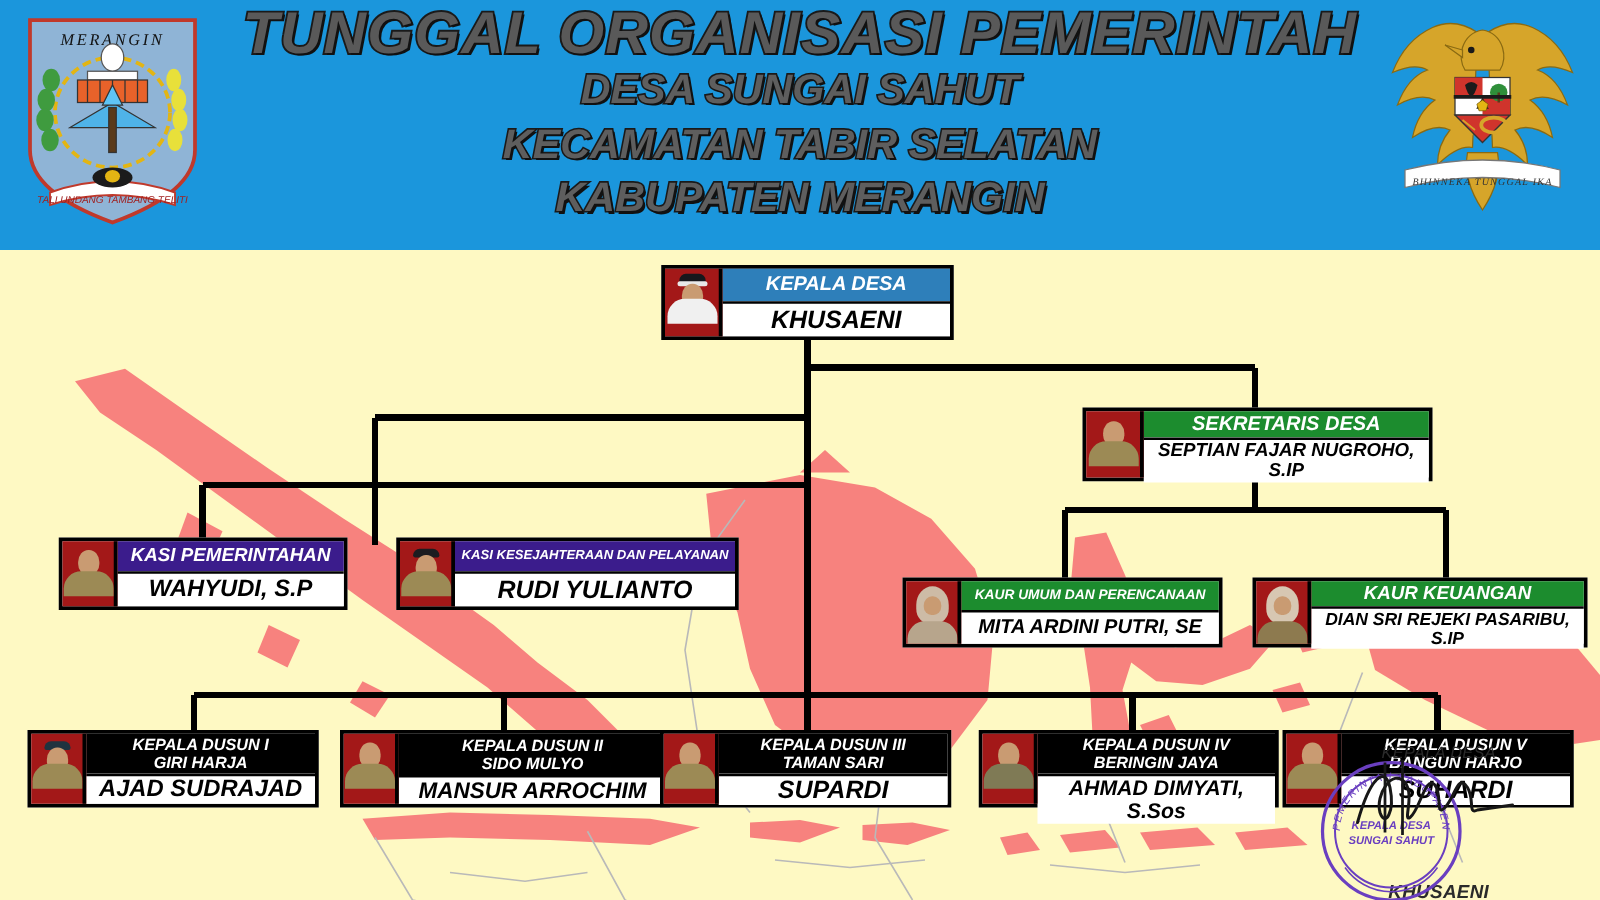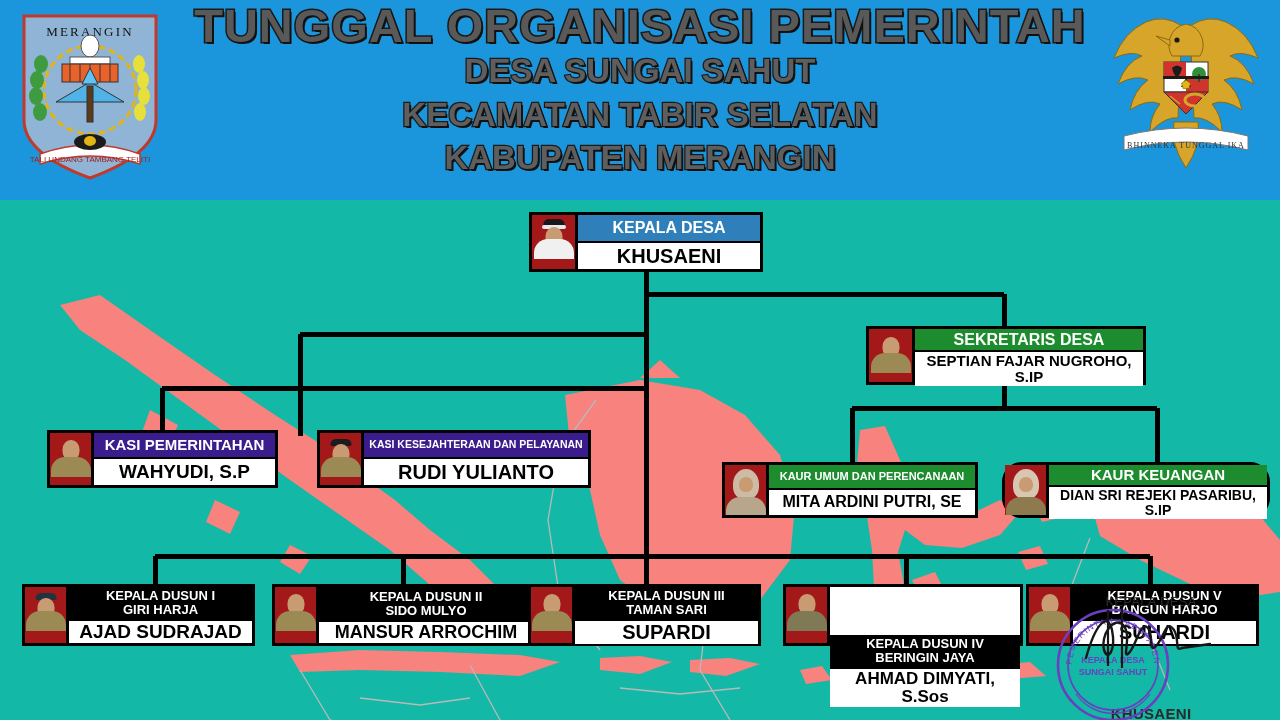--- a/index.html
+++ b/index.html
@@ -1,19 +1,19 @@
 <!DOCTYPE html>
 <html><head>
 <meta charset="utf-8">
 <style>
   * { margin:0; padding:0; box-sizing:border-box; }
   html,body { width:1280px; height:720px; overflow:hidden; }
   body { font-family:"Liberation Sans", sans-serif; background:#ffffff; position:relative; }
 
-  #root { position:relative; width:1280px; height:720px; overflow:hidden; background:#14b8a6; }
+  #root { position:relative; width:1280px; height:720px; overflow:hidden; background:#fef9c3;font-style:italic; }
 
   
   .header {
     position:absolute; left:0; top:0; width:1280px; height:200px;
     background:#1b96dc; overflow:hidden;
   }
   .crest-left  { position:absolute; left:10px;  top:2px;  width:160px; height:180px; }
   .crest-right { position:absolute; right:14px; top:4px;  width:160px; height:176px; }
 
   .titles { position:absolute; left:180px; top:0px; width:920px; text-align:center; }
@@ -272,21 +272,21 @@
       <div class="face hijab" style="background:#cdbba6;"></div>
       <div class="face head" style="top:12px; width:14px; height:15px;"></div>
       <div class="face body" style="top:32px; background:#b7a58c;"></div>
     </div>
     <div class="ncol">
       <div class="ntitle" style="background:#1c8c2e; height:23px; font-size:11px;">KAUR UMUM DAN PERENCANAAN</div>
       <div class="nname" style="flex:1; font-size:16px;">MITA ARDINI PUTRI, SE</div>
     </div>
   </div>
 
-  <div class="node" style="left:1002px; top:462px; width:268px; height:56px;border-radius:20px;">
+  <div class="node" style="left:1002px; top:462px; width:268px; height:56px;">
     <div class="photo">
       <div class="face hijab" style="background:#d7c7b2;"></div>
       <div class="face head" style="top:12px; width:14px; height:15px;"></div>
       <div class="face body" style="top:32px; background:#8d7a4f;"></div>
     </div>
     <div class="ncol">
       <div class="ntitle" style="background:#1c8c2e; height:23px; font-size:15px;">KAUR KEUANGAN</div>
       <div class="nname" style="flex:1; font-size:14px;">DIAN SRI REJEKI PASARIBU, S.IP</div>
     </div>
   </div>
@@ -333,21 +333,21 @@
       <div class="nname" style="flex:1; font-size:20px;">SUPARDI</div>
     </div>
   </div>
 
   <div class="node" style="left:783px; top:584px; width:240px; height:62px;">
     <div class="photo">
       <div class="face head" style="top:7px;"></div>
       <div class="face body" style="background:#7f7a55;"></div>
     </div>
     <div class="ncol">
-      <div class="ntitle" style="background:#000; height:34px; font-size:13px; flex-direction:column;margin-top:48px;">
+      <div class="ntitle" style="background:#000; height:34px; font-size:13px; flex-direction:column;">
         <span>KEPALA DUSUN IV</span>
         <span>BERINGIN JAYA</span>
       </div>
       <div class="nname" style="flex:1; font-size:17px;">AHMAD DIMYATI, S.Sos</div>
     </div>
   </div>
 
   <div class="node" style="left:1026px; top:584px; width:233px; height:62px;">
     <div class="photo">
       <div class="face head" style="top:7px;"></div>

